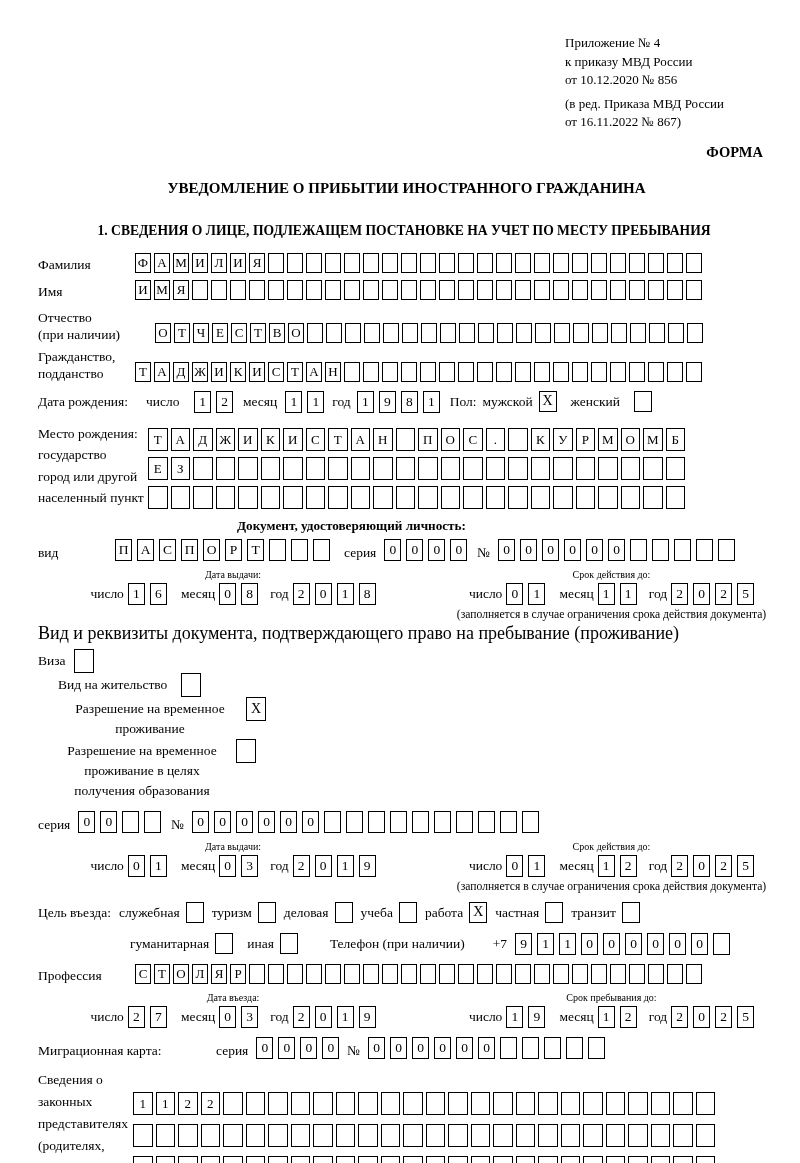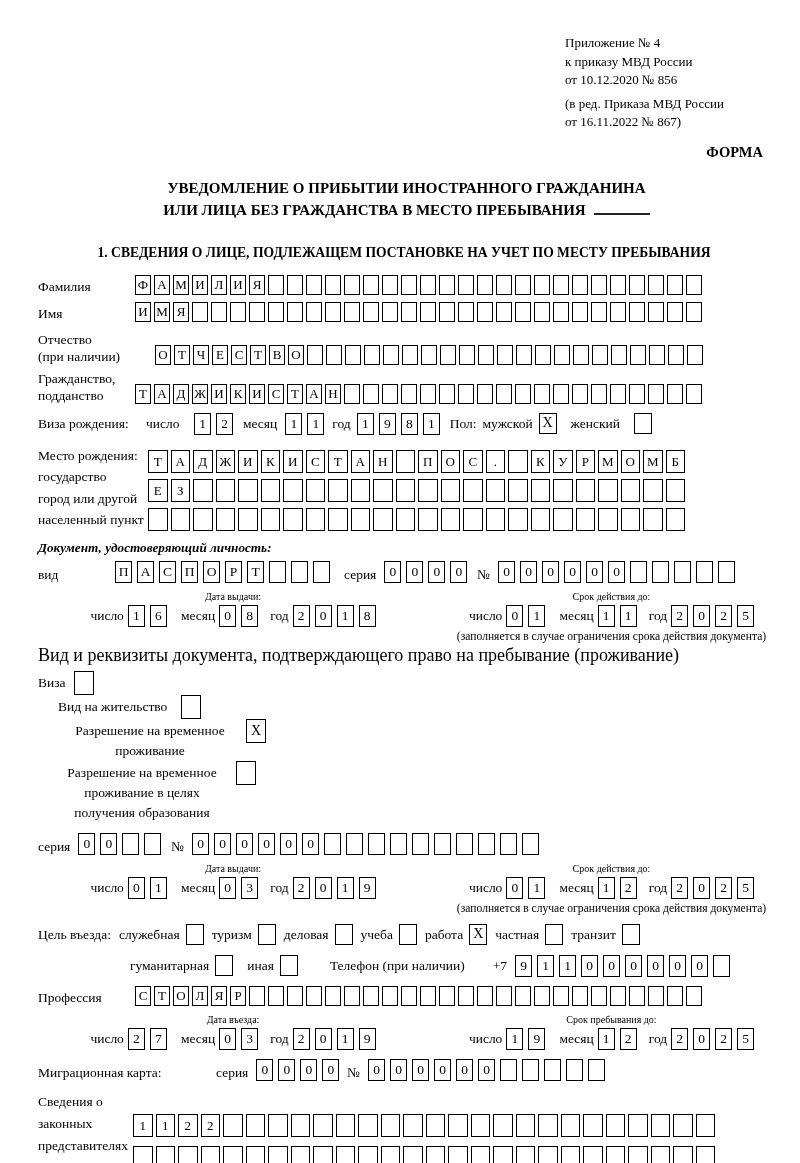--- a/index.html
+++ b/index.html
@@ -43,21 +43,21 @@
     display:inline-flex; align-items:center; justify-content:center;
     font-size:14px; flex-shrink:0; background:#fff;
   }
   .checkbox-sm { width:18px; height:21px; }
   
   .inlinerow { display:flex; align-items:flex-start; margin-top:9px; }
   
   .bp-label { width:110px; font-size:13.5px; line-height:21.5px; flex-shrink:0; padding-top:2px; }
   .stackrows { display:flex; flex-direction:column; gap:6px; }
   
-  .doc-heading { margin-top:9px; font-weight:bold; font-size:13.2px; margin-right:130px;font-style:italic; }
+  .doc-heading { margin-top:9px; text-align:center; font-weight:bold; font-size:13.2px; margin-right:130px; }
   
   .dates-row { display:flex; margin-top:8px; }
   .date-block { display:flex; flex-direction:column; }
   .date-left { width:390px; }
   .date-right { flex:1; }
   .date-heading { text-align:center; font-size:10px; }
   .date-fields { display:flex; align-items:center; justify-content:center; gap:4px; margin-top:3px; font-size:13.5px; }
   .date-note { text-align:center; font-size:11.6px; margin-top:3px; }
   
   .intro { font-size:18px; margin-top:0; line-height:24px; }
@@ -86,23 +86,20 @@
     <div class="hdr-rev">
       <div>(в ред. Приказа МВД России</div>
       <div>от 16.11.2022 № 867)</div>
     </div>
   </div>
 
   <div class="forma">ФОРМА</div>
 
   <div class="title">
     <div>УВЕДОМЛЕНИЕ О ПРИБЫТИИ ИНОСТРАННОГО ГРАЖДАНИНА</div>
-    <div>
-      <span>ИЛИ ЛИЦА БЕЗ ГРАЖДАНСТВА В МЕСТО ПРЕБЫВАНИЯ</span><span class="blank-line"></span>
-    </div>
   </div>
 
   <div class="sec-heading">1. СВЕДЕНИЯ О ЛИЦЕ, ПОДЛЕЖАЩЕМ ПОСТАНОВКЕ НА УЧЕТ ПО МЕСТУ ПРЕБЫВАНИЯ</div>
 
   <div class="row" style="margin-top:14px;">
     <span class="label w97">Фамилия</span>
     <span class="cells">
         <span class="cell">Ф</span>
         <span class="cell">А</span>
         <span class="cell">М</span>
@@ -243,21 +240,21 @@
         <span class="cell"></span>
         <span class="cell"></span>
         <span class="cell"></span>
         <span class="cell"></span>
         <span class="cell"></span>
         <span class="cell"></span>
       </span>
   </div>
 
   <div class="inlinerow">
-    <span class="lbl-inline" style="width:108px;">Виза рождения:</span>
+    <span class="lbl-inline" style="width:108px;">Дата рождения:</span>
     <span class="lbl-inline" style="width:48px;">число</span>
     <span class="cells dcells">
         <span class="cell">1</span>
         <span class="cell">2</span>
       </span>
     <span class="lbl-inline ml10">месяц</span>
     <span class="cells dcells ml8">
         <span class="cell">1</span>
         <span class="cell">1</span>
       </span>

